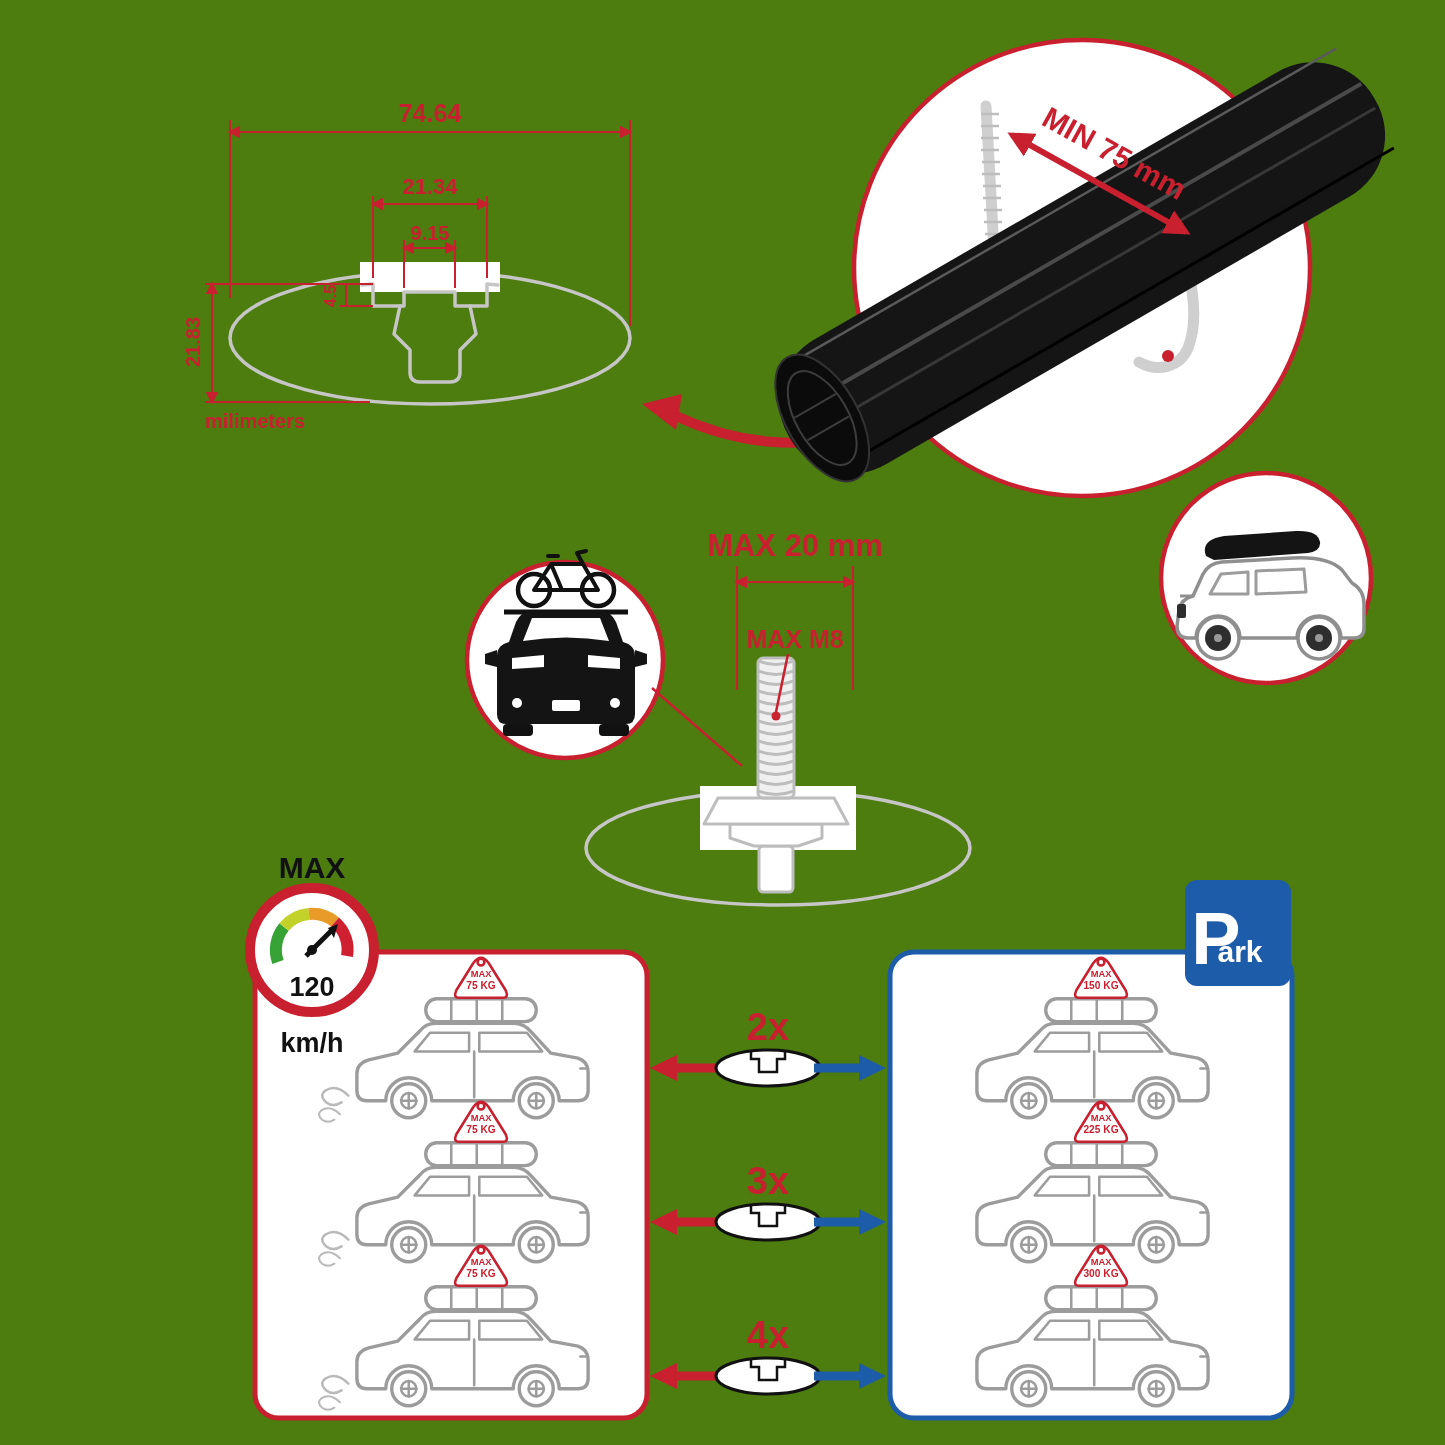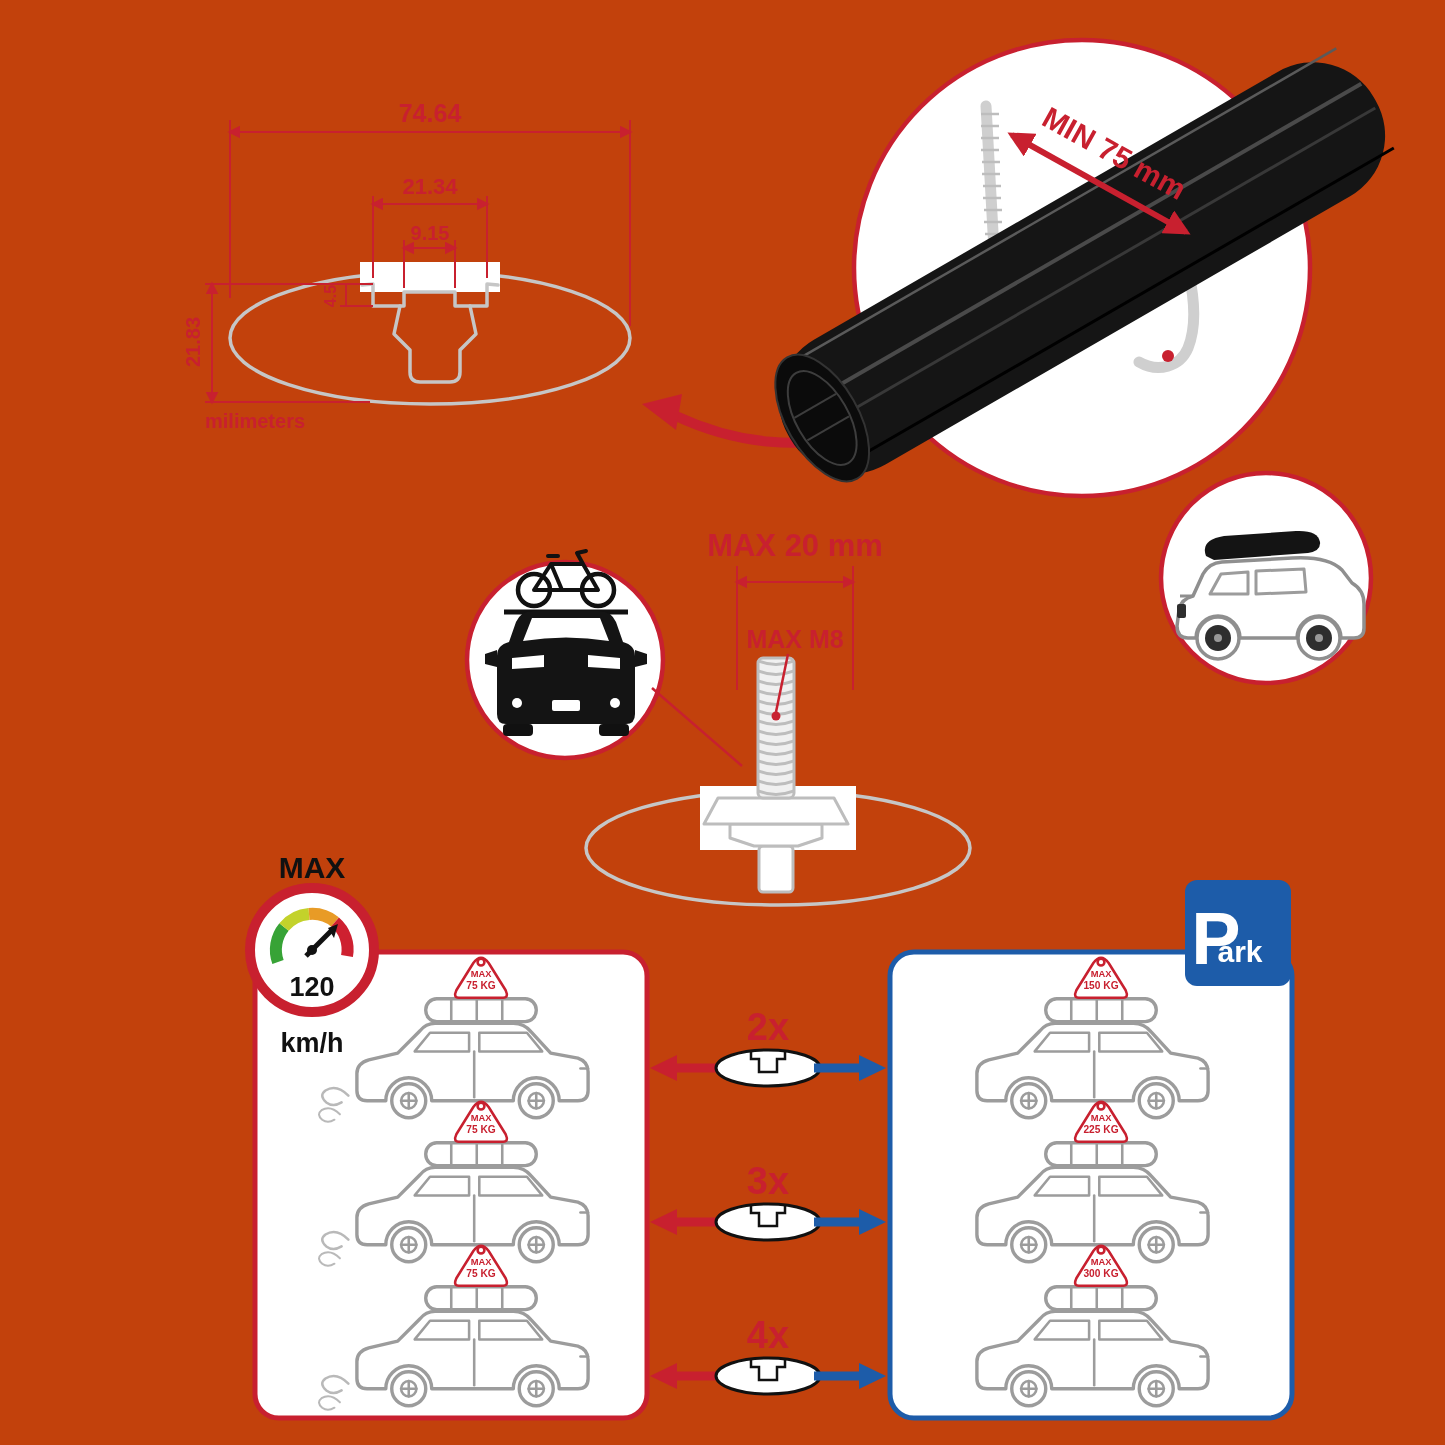--- a/index.html
+++ b/index.html
@@ -1,16 +1,16 @@
 <!DOCTYPE html>
 <html style="--red: #C8202F; --blue: #1D5CA9; --line_gray: #C6C6C6; --car_gray: #9C9C9C; --bar_black: #151515;"><head>
 <meta charset="utf-8">
 <style>
   html,body{margin:0;padding:0;background:#fff;}
-  .stage{position:relative;width:1445px;height:1445px;background:#c2410c;overflow:hidden;
+  .stage{position:relative;width:1445px;height:1445px;background:#4d7c0f;overflow:hidden;
          font-family:"Liberation Sans",sans-serif;}
   .stage>svg{position:absolute;left:0;top:0;}
   text{font-family:"Liberation Sans",sans-serif;}
   .dim{stroke:var(--red,#C8202F);stroke-width:2;fill:none;}
   .dim-text{fill:var(--red,#C8202F);font-weight:bold;}
   .gray-line{stroke:var(--line_gray,#C6C6C6);stroke-width:3.5;fill:none;stroke-linecap:round;stroke-linejoin:round;}
   .gray-fill{stroke:#bdbdbd;stroke-width:3;fill:#fff;stroke-linejoin:round;}
   .car-line{stroke:var(--car_gray,#9C9C9C);stroke-width:4;fill:#fff;stroke-linejoin:round;stroke-linecap:round;}
   .car-thin{stroke:var(--car_gray,#9C9C9C);stroke-width:3;fill:none;stroke-linecap:round;}
   .car-win{stroke:var(--car_gray,#9C9C9C);stroke-width:3;fill:#fff;stroke-linejoin:round;}

